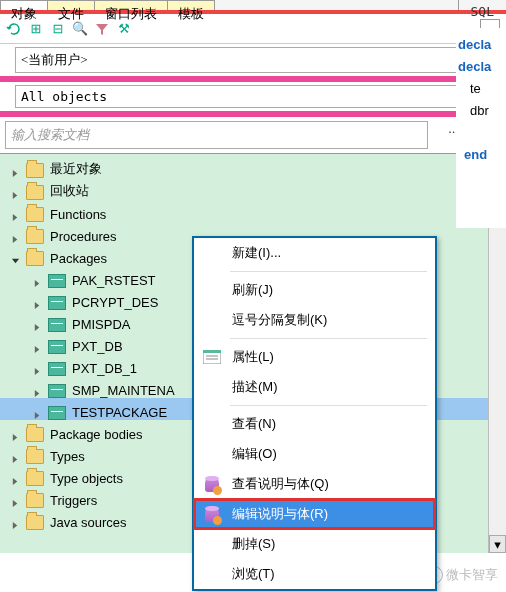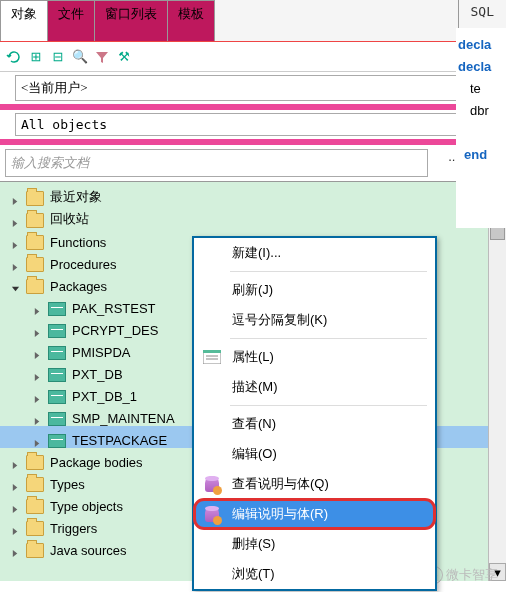--- a/index.html
+++ b/index.html
@@ -1,19 +1,19 @@
 <!DOCTYPE html>
 <html><head>
 <meta charset="utf-8">
 <style>
 *{box-sizing:border-box;margin:0;padding:0;font-family:"Microsoft YaHei",SimSun,Arial,sans-serif;font-size:13px}
 body{width:506px;height:592px;overflow:hidden;background:#fff;position:relative}
-.tabs{display:flex;background:#f5f5f5;border-bottom:1px solid #ef4444;height:42px}
+.tabs{display:flex;background:#f5f5f5;border-bottom:4px solid #ef4444;height:14px}
 .tab{padding:4px 10px;border:1px solid #999;border-bottom:none;background:#fff;margin-right:-1px;cursor:pointer}
-.tab.inactive{background:#be185d}
+.tab.inactive{background:#fef9c3}
 .sql-tab{margin-left:auto;padding:4px 12px;border-left:1px solid #999;font-family:Consolas,monospace;color:#333}
 .toolbar{display:flex;align-items:center;gap:6px;padding:4px 6px;background:#fff;border-bottom:1px solid #ccc;height:30px}
 .tb-icon{width:16px;height:16px;display:flex;align-items:center;justify-content:center;color:#0a8;cursor:pointer}
 .tb-spacer{flex:1}
 .tb-box{width:20px;height:20px;border:1px solid #999;background:#fff}
 .sel-row{display:flex;padding:3px 15px;gap:4px;border-bottom:6px solid #ec4899}
 .sel{flex:1;border:1px solid #aaa;padding:3px 5px;background:#fff;position:relative;font-family:SimSun}
 .sel::after{content:"";position:absolute;right:6px;top:50%;transform:translateY(-50%);border:4px solid transparent;border-top-color:#555}
 .search-row{display:flex;padding:4px 5px;gap:16px;}
 .search-in{flex:1;border:1px solid #aaa;padding:4px 5px;color:#999;font-style:italic;font-family:SimSun}
@@ -35,21 +35,21 @@
 .pkg{width:18px;height:14px;margin:0 4px;background:#4bb89e;border:1px solid #2a8d76;flex-shrink:0;position:relative}
 .pkg::after{content:"";position:absolute;left:2px;right:2px;top:4px;height:1px;background:#fff}
 .node.selected{background:#9bc8f0}
 .lbl{padding:0 2px}
 .d1{padding-left:8px}.d2{padding-left:30px}
 .code{position:absolute;right:0;top:28px;width:50px;height:200px;background:#fff;padding:6px 2px;font-family:Consolas,monospace;font-size:14px;line-height:22px;overflow:hidden}
 .kw{color:#1565c0;font-weight:bold}
 .ctx-menu{position:absolute;left:192px;top:236px;width:245px;background:#fff;border:2px solid #0369a1;box-shadow:2px 2px 5px rgba(0,0,0,0.3);z-index:100}
 .mi{display:flex;align-items:center;height:30px;padding:0 14px 0 38px;position:relative;cursor:default;font-family:SimSun,Consolas}
 .mi.hl{background:#3d8fe6;color:#fff}
-.mi.hl-box{outline:3px solid #e03030;outline-offset:-2px;border-radius:10px}
+.mi.hl-box{outline:3px solid #e03030;outline-offset:-2px;border-radius:0}
 .mic{position:absolute;left:8px;width:20px;height:20px;display:flex;align-items:center;justify-content:center}
 .sep{height:1px;background:#ddd;margin:3px 8px 3px 36px}
 .db-ic{width:14px;height:16px;background:linear-gradient(#d090e0,#b060c0);border-radius:7px 7px 3px 3px;position:relative}
 .db-ic::before{content:"";position:absolute;top:0;left:0;right:0;height:5px;background:#e0b0f0;border-radius:7px/3px}
 .db-gear{position:absolute;right:-3px;bottom:-3px;width:9px;height:9px;background:#f0a040;border-radius:50%}
 .watermark{position:absolute;right:8px;bottom:8px;color:#bbb;font-size:12px;display:flex;align-items:center;gap:3px}
 .wm-ic{width:18px;height:18px;border:1px solid #bbb;border-radius:50%;display:flex;align-items:center;justify-content:center;font-size:10px}
 </style>
 </head>
 <body>

